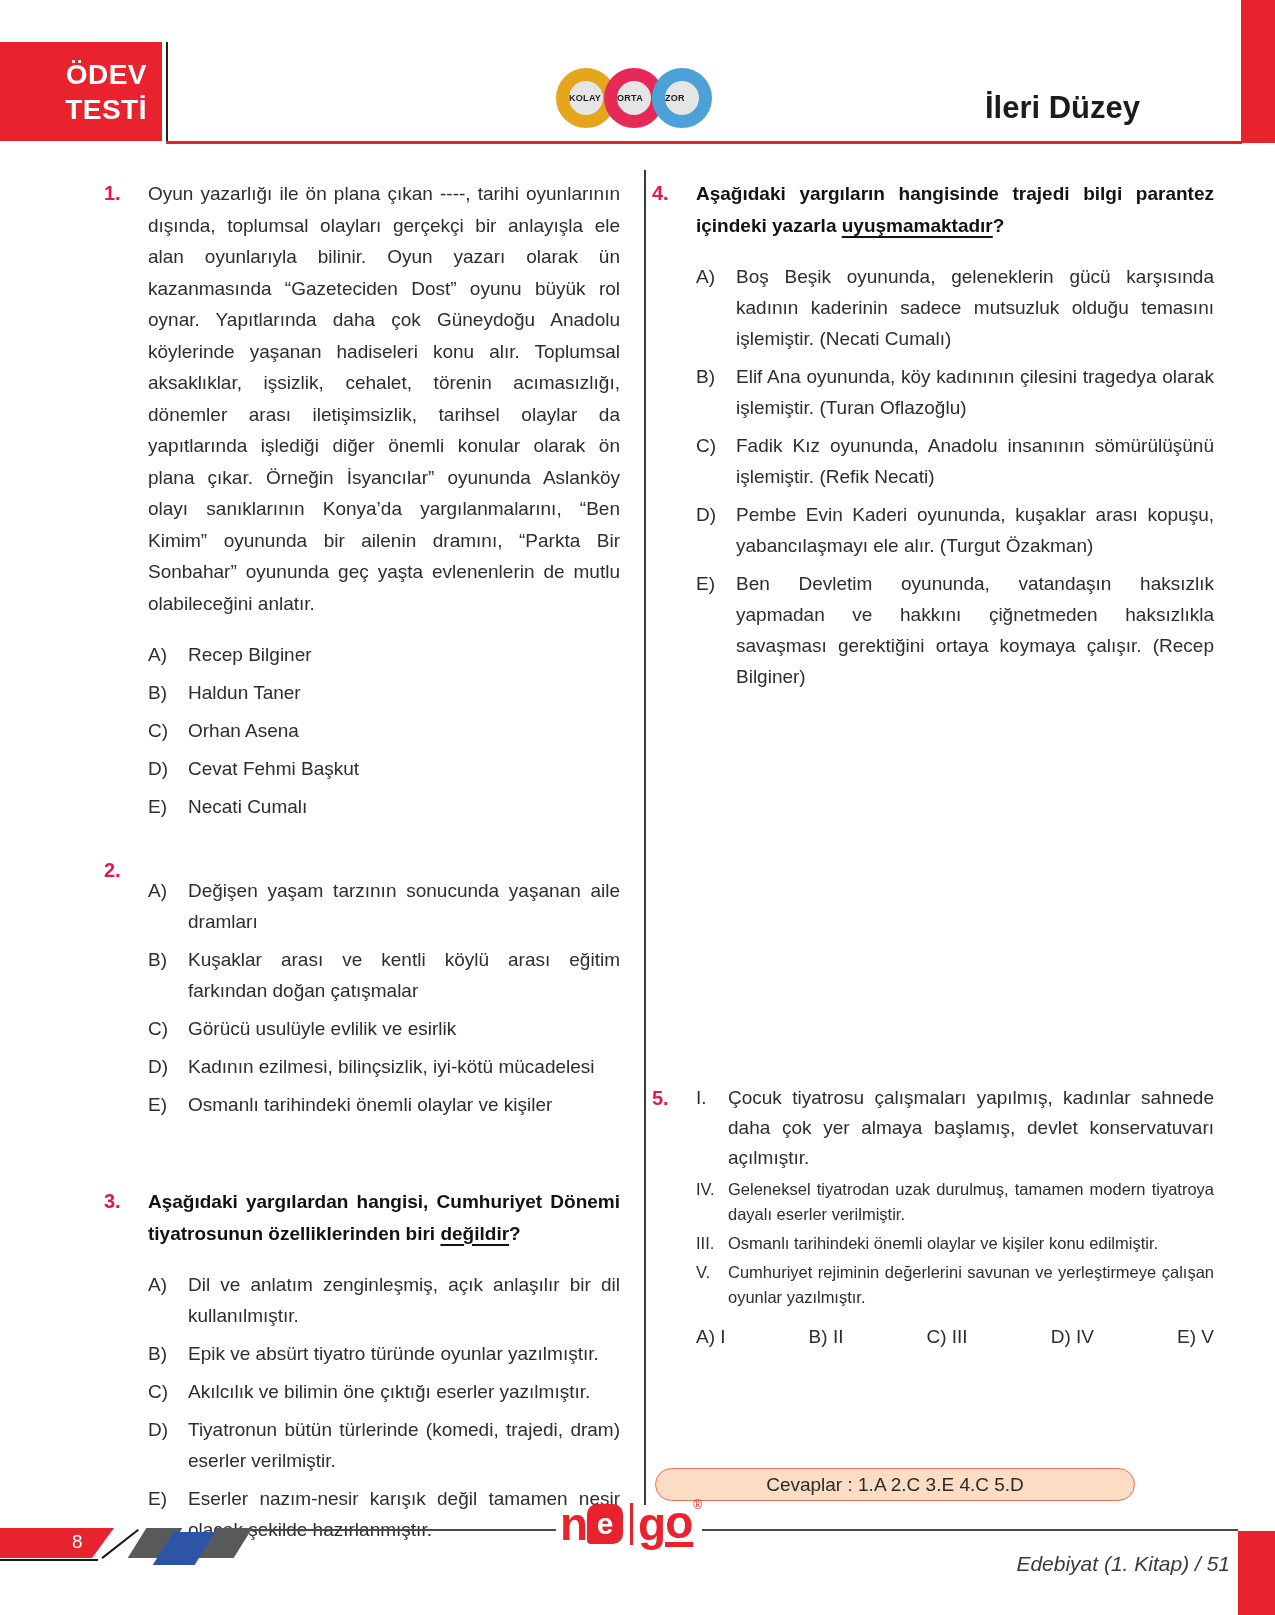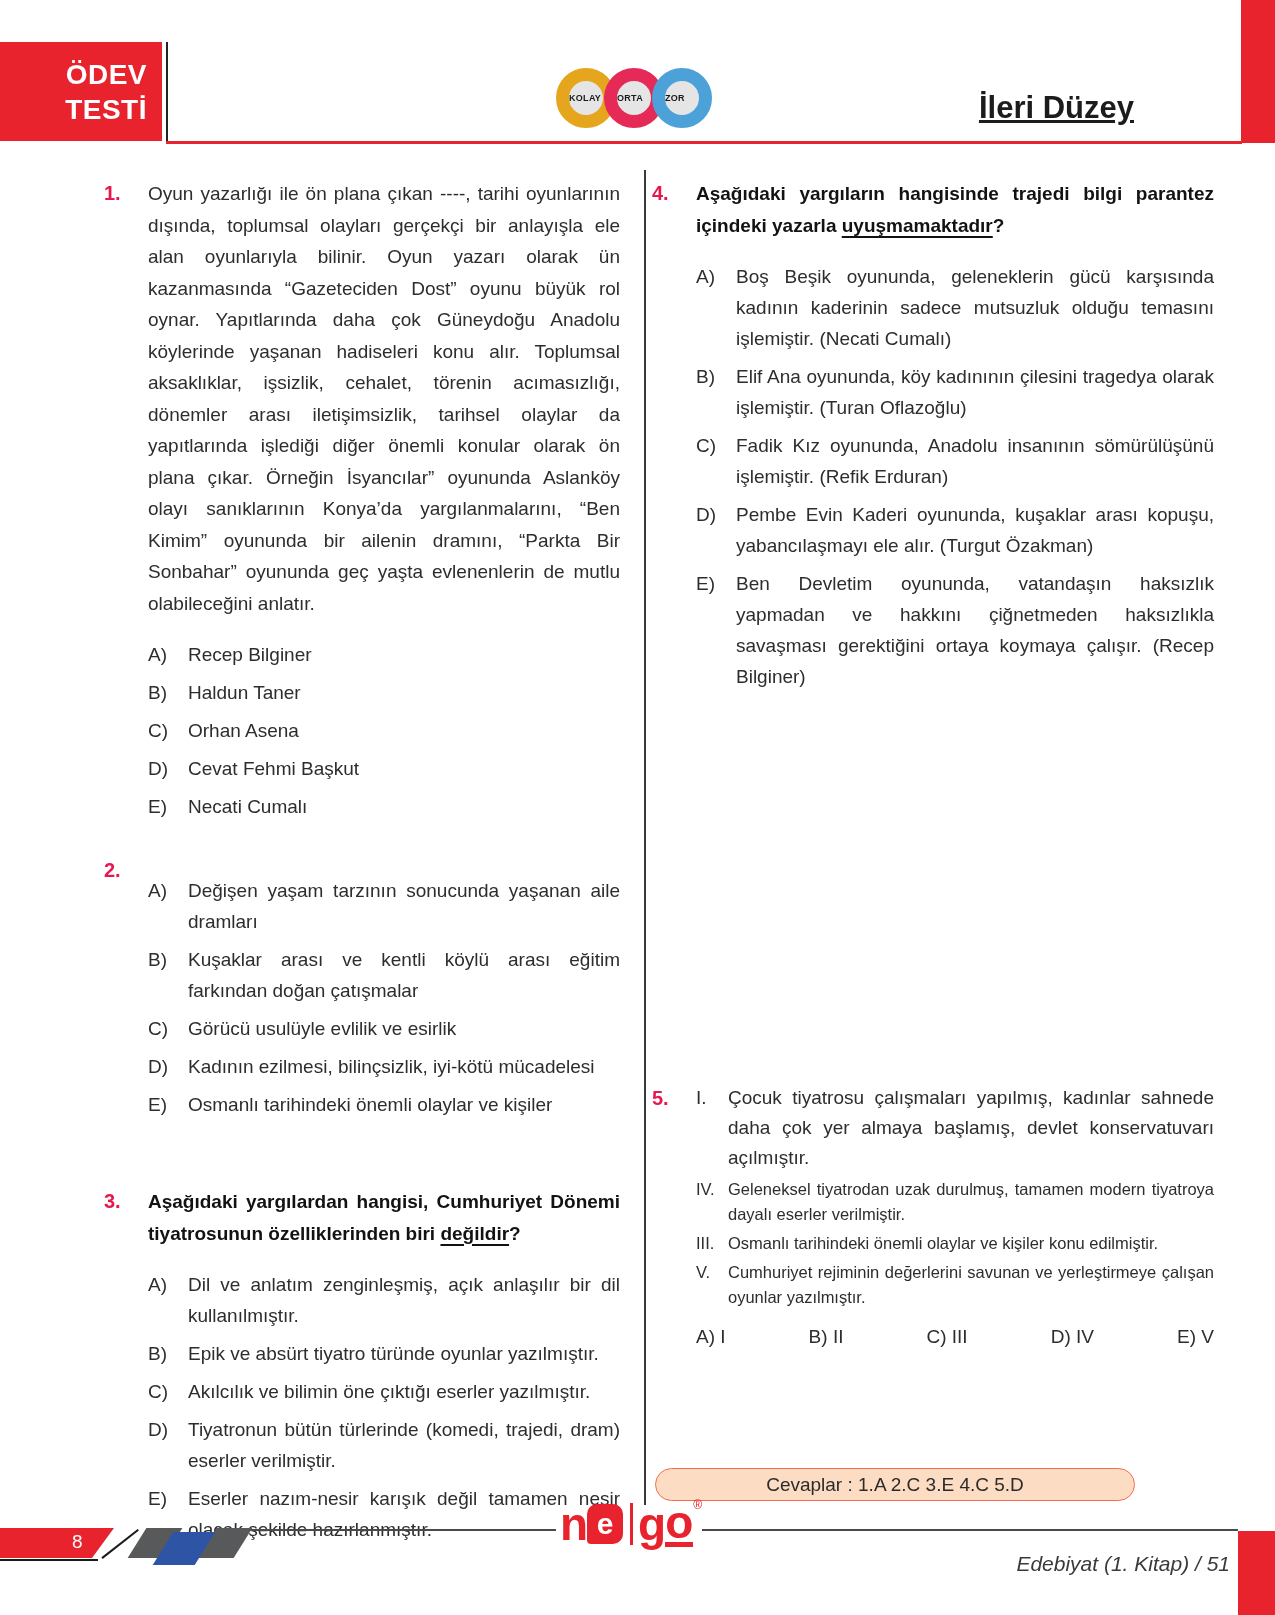--- a/index.html
+++ b/index.html
@@ -12,21 +12,21 @@
   
   .hdr-redbox {
     position:absolute; left:0; top:42px; width:162px; height:99px;
     background:#e8232d; display:flex; flex-direction:column; justify-content:center;
     align-items:flex-end; padding-right:15px; box-sizing:border-box;
   }
   .hdr-redbox .t { color:#fff; font-weight:bold; font-size:28px; line-height:35px; letter-spacing:.5px; }
   .hdr-vline { position:absolute; left:166px; top:42px; width:2px; height:99px; background:#232323; }
   .hdr-redline { position:absolute; left:166px; top:141px; width:1076px; height:2.5px; background:#e8232d; }
   .redbar-top { position:absolute; right:0; top:0; width:34px; height:143px; background:#e8232d; }
-  .level { position:absolute; right:141px; top:90px; font-size:31px; font-weight:bold; color:#1c1c1c;text-decoration:underline; }
+  .level { position:absolute; right:135px; top:90px; font-size:31px; font-weight:bold; color:#1c1c1c; }
 
   .badges { position:absolute; left:556px; top:68px; display:flex; }
   .badge {
     width:60px; height:60px; border-radius:50%; box-sizing:border-box;
     display:flex; align-items:center; background:#e5e5e5;
   }
   .badge + .badge { margin-left:-12px; }
   .badge .lbl { font-size:9px; font-weight:bold; color:#1a1a1a; letter-spacing:.3px; }
   .badge-kolay { border:13px solid #e5a51d; z-index:1; }
   .badge-orta  { border:13px solid #e62a58; z-index:2; }
@@ -221,21 +221,21 @@
           <div class="opt">
               <span class="l">A)</span>
               <span class="t">Boş Beşik oyununda, geleneklerin gücü karşısında kadının kaderinin sadece mutsuzluk olduğu temasını işlemiştir. (Necati Cumalı)</span>
             </div>
           <div class="opt">
               <span class="l">B)</span>
               <span class="t">Elif Ana oyununda, köy kadınının çilesini tragedya olarak işlemiştir. (Turan Oflazoğlu)</span>
             </div>
           <div class="opt">
               <span class="l">C)</span>
-              <span class="t">Fadik Kız oyununda, Anadolu insanının sömürülüşünü işlemiştir. (Refik Erduran)</span>
+              <span class="t">Fadik Kız oyununda, Anadolu insanının sömürülüşünü işlemiştir. (Refik Necati)</span>
             </div>
           <div class="opt">
               <span class="l">D)</span>
               <span class="t">Pembe Evin Kaderi oyununda, kuşaklar arası kopuşu, yabancılaşmayı ele alır. (Turgut Özakman)</span>
             </div>
           <div class="opt">
               <span class="l">E)</span>
               <span class="t">Ben Devletim oyununda, vatandaşın haksızlık yapmadan ve hakkını çiğnetmeden haksızlıkla savaşması gerektiğini ortaya koymaya çalışır. (Recep Bilginer)</span>
             </div>
         </div>

